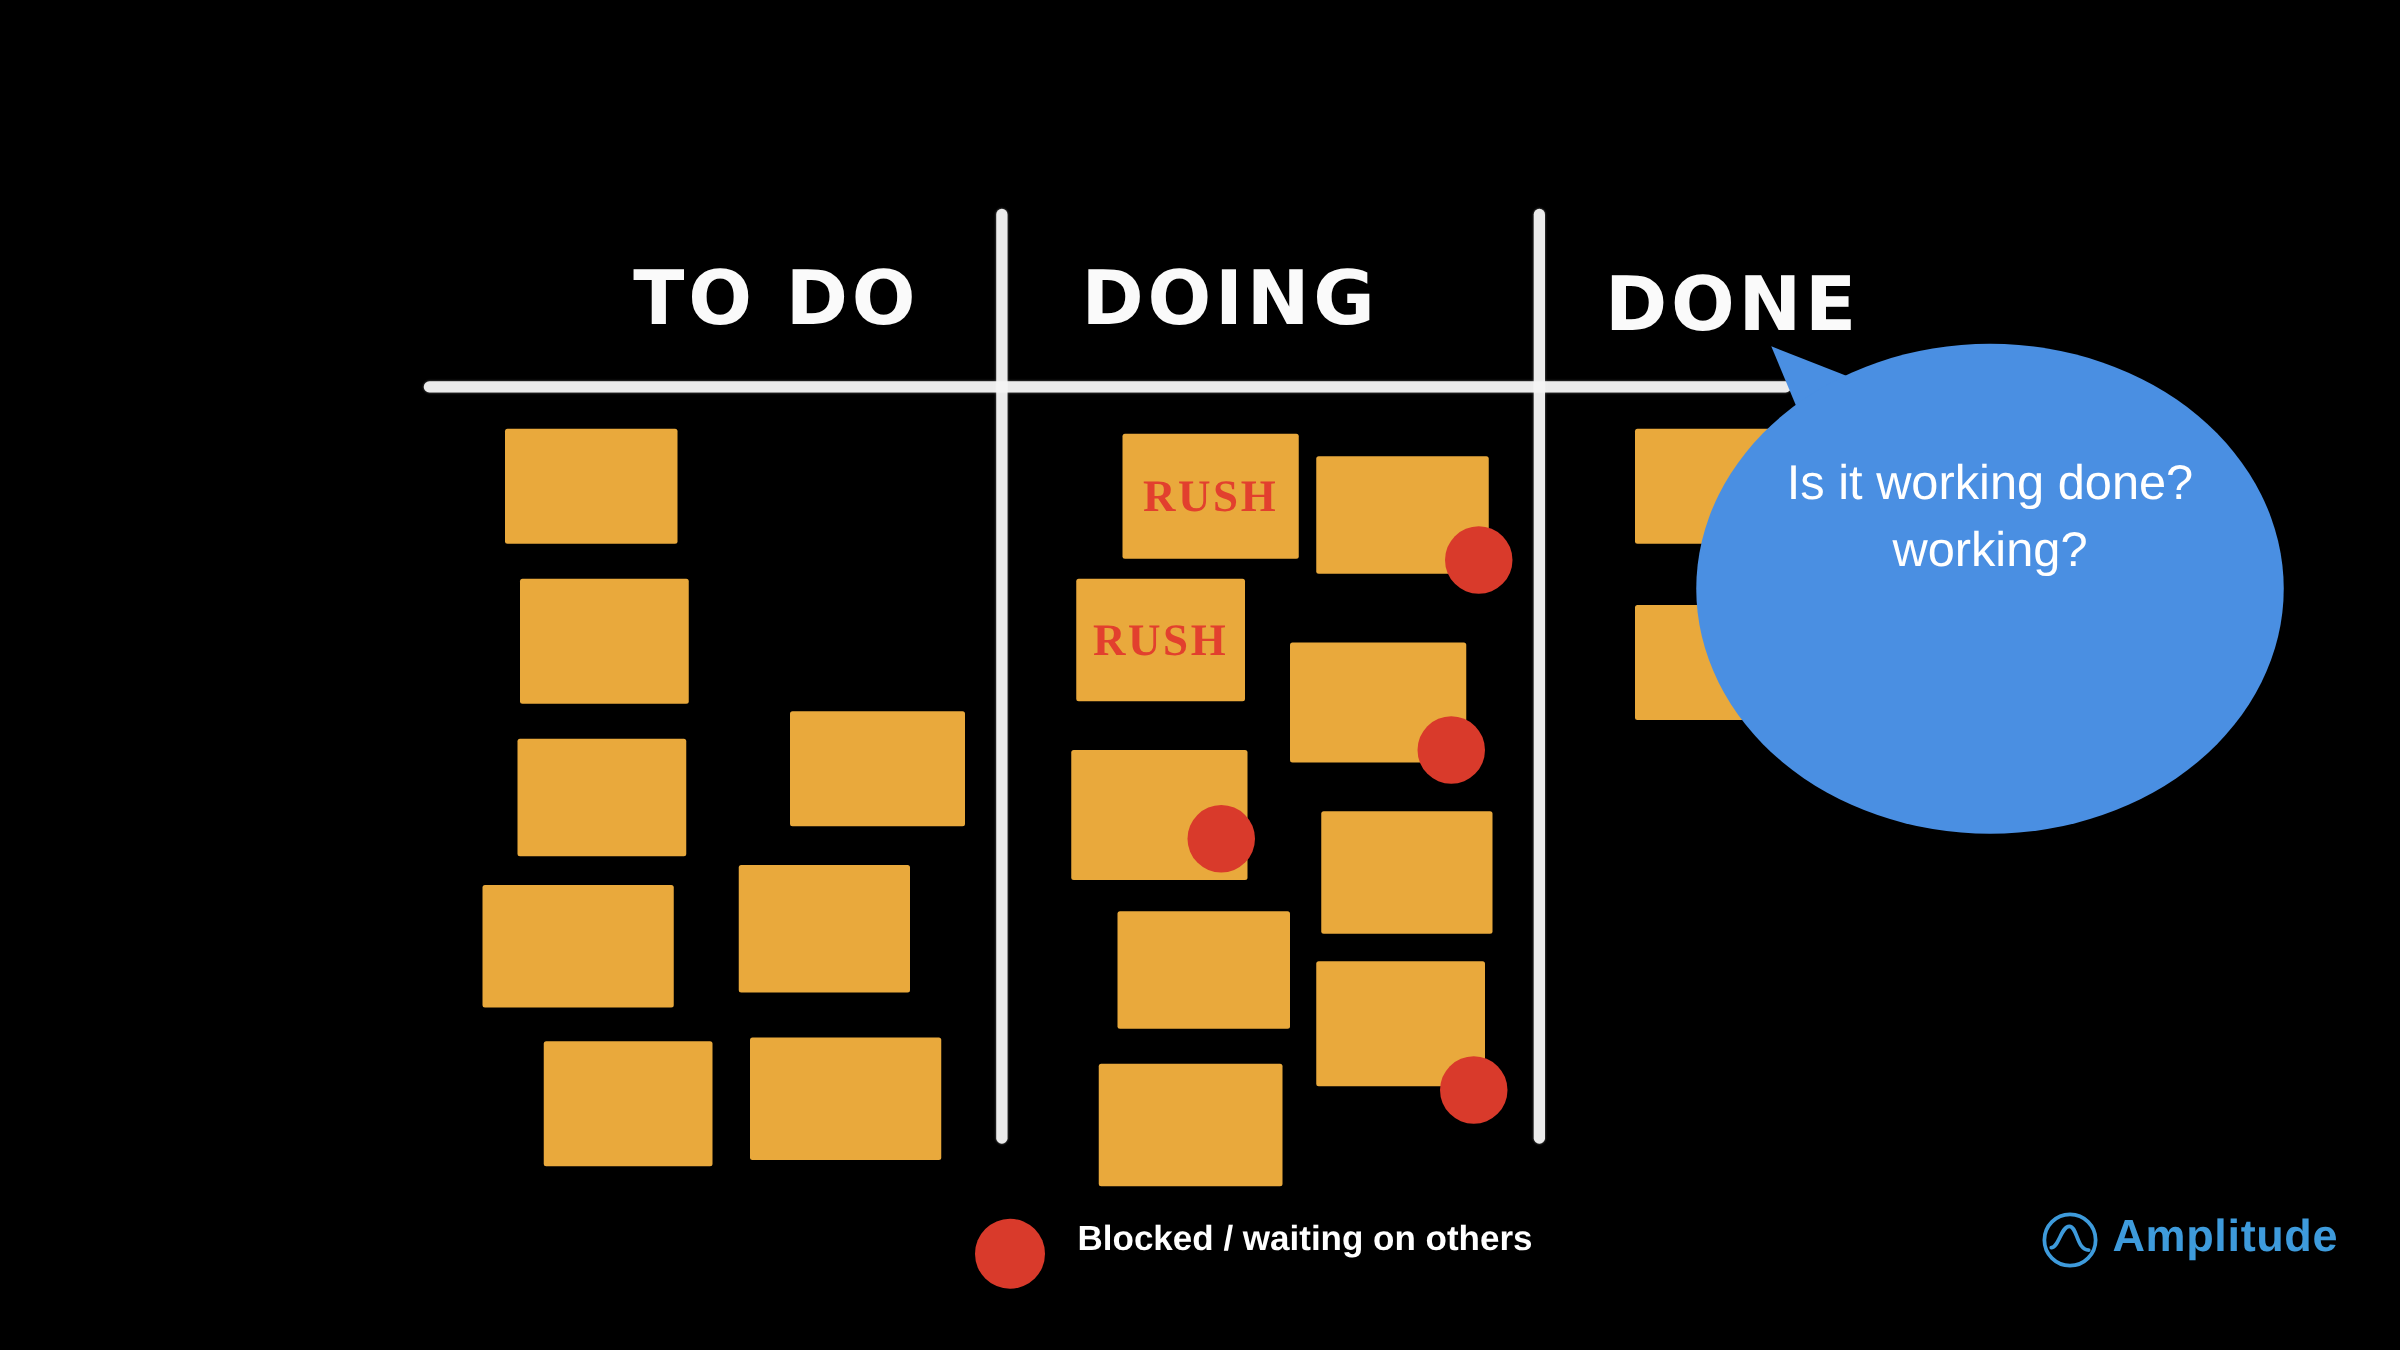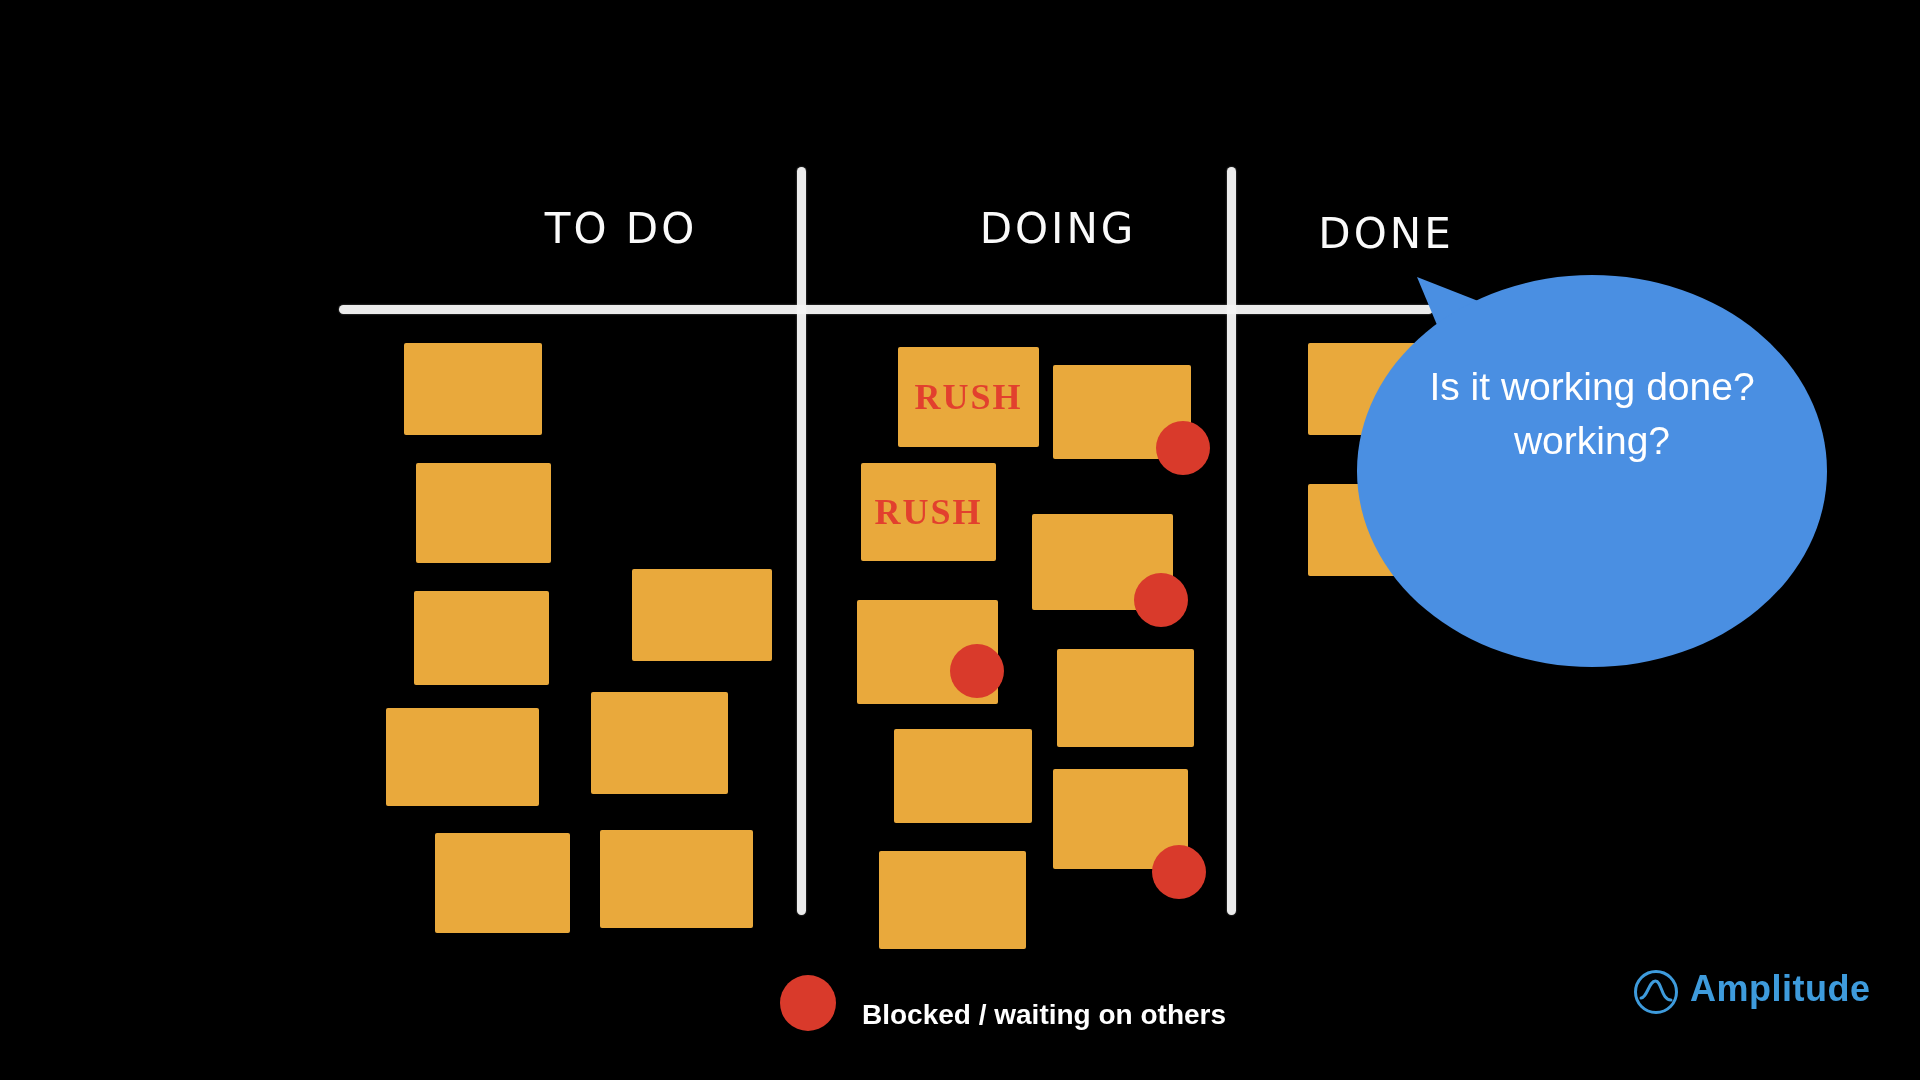--- a/index.html
+++ b/index.html
@@ -11,22 +11,22 @@
   }
   #slide {
     position: relative;
     width: 1920px; height: 1080px;
     background: var(--bg, #000);
   }
   .col-header {
     position: absolute;
     transform: translateX(-50%);
     color: #FAFAFA;
-    font-weight: 400;
-    font-size: 42px;
+    font-weight: 700;
+    font-size: 60px;
     letter-spacing: 3px;
     white-space: nowrap;
     font-family: "DejaVu Sans", "Liberation Sans", sans-serif;
   }
   .chalk {
     position: absolute;
     background: var(--chalk, #F5F5F5);
     border-radius: 5px;
     opacity: .96;
     box-shadow: 0 0 2px rgba(255,255,255,.45);
@@ -62,21 +62,21 @@
     color: #FFFFFF;
     font-size: 39px;
     line-height: 54px;
     font-weight: 400;
   }
   .bubble-text .gap { margin-top: 56px; }
   #legend {
     position: absolute;
     left: 780px; top: 975px;
     display: flex;
-    align-items: flex-end;
+    align-items: flex-start;
     gap: 26px;
   }
   .legend-dot {
     width: 56px; height: 56px;
     border-radius: 50%;
     background: var(--dot, #D93A2B);
     flex: 0 0 auto;
   }
   .legend-label {
     color: #FFFFFF;
@@ -101,21 +101,21 @@
     font-weight: 700;
     letter-spacing: .5px;
   }
 </style>
 </head>
 <body>
 
 <div id="slide">
 
   <div class="col-header" style="left:621px;  top:204px;">TO DO</div>
-  <div class="col-header" style="left:1058px; top:204px;">DOING</div>
+  <div class="col-header" style="left:984px; top:204px;">DOING</div>
   <div class="col-header" style="left:1386px; top:209px;">DONE</div>
 
   <div class="chalk" style="left:339px; top:305px; width:1094px; height:9px;"></div>
   <div class="chalk" style="left:797px; top:167px; width:9px; height:748px;"></div>
   <div class="chalk" style="left:1227px; top:167px; width:9px; height:748px;"></div>
 
   <div id="notes-layer">
       <div class="note" style="left: 404px; top: 343px; width: 138px; height: 92px;"></div>
       <div class="note" style="left: 416px; top: 463px; width: 135px; height: 100px;"></div>
       <div class="note" style="left: 414px; top: 591px; width: 135px; height: 94px;"></div>

